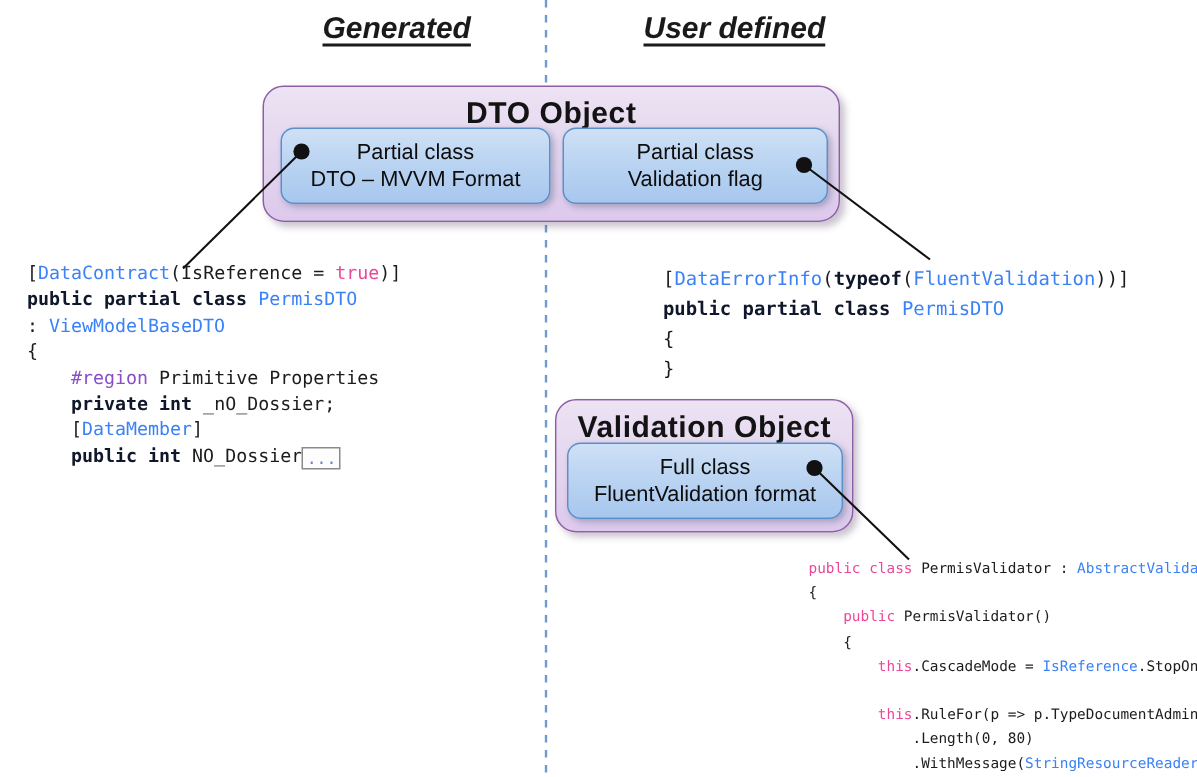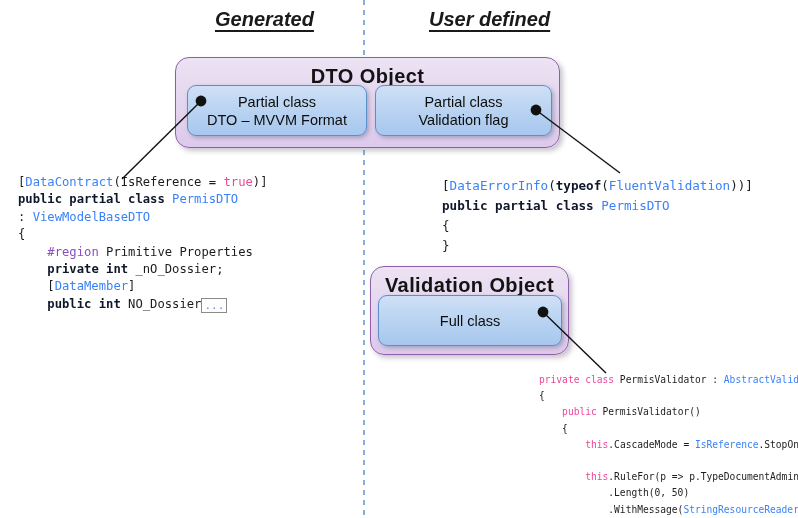--- a/index.html
+++ b/index.html
@@ -127,44 +127,45 @@
     <span>Partial class</span>
     <span>Validation flag</span>
   </div>
 
   <div class="group-box" style="left:358px;top:266px;width:197px;height:87px;">
     <div class="group-title" style="top:7px;">Validation Object</div>
   </div>
 
   <div class="item-box" style="left:366px;top:295px;width:182px;height:49px;">
     <span>Full class</span>
+    <span>FluentValidation format</span>
   </div>
 
   <div class="code" id="code-left"><span><span class="pl">[</span><span class="typ">DataContract</span><span class="pl">(IsReference = </span><span class="kw2">true</span><span class="pl">)]</span></span>
 <span><span class="kw">public partial class</span><span class="pl"> </span><span class="typ">PermisDTO</span></span>
 <span><span class="pl">: </span><span class="typ">ViewModelBaseDTO</span></span>
 <span><span class="pl">{</span></span>
 <span><span class="pl">    </span><span class="pp">#region</span><span class="pl"> Primitive Properties</span></span>
 <span><span class="pl">    </span><span class="kw">private int</span><span class="pl"> _nO_Dossier;</span></span>
 <span><span class="pl">    [</span><span class="typ">DataMember</span><span class="pl">]</span></span>
 <span><span class="pl">    </span><span class="kw">public int</span><span class="pl"> NO_Dossier</span><span class="collapse">...</span></span></div>
 
   <div class="code" id="code-right-top"><span><span class="pl">[</span><span class="typ">DataErrorInfo</span><span class="pl">(</span><span class="kw">typeof</span><span class="pl">(</span><span class="typ">FluentValidation</span><span class="pl">))]</span></span>
 <span><span class="kw">public partial class</span><span class="pl"> </span><span class="typ">PermisDTO</span></span>
 <span><span class="pl">{</span></span>
 <span><span class="pl">}</span></span></div>
 
-  <div class="code" id="code-bottom"><span><span class="kw2">private class</span><span class="pl"> PermisValidator : </span><span class="typ">AbstractValidator</span></span>
+  <div class="code" id="code-bottom"><span><span class="kw2">public class</span><span class="pl"> PermisValidator : </span><span class="typ">AbstractValidator</span></span>
 <span><span class="pl">{</span></span>
 <span><span class="pl">    </span><span class="kw2">public</span><span class="pl"> PermisValidator()</span></span>
 <span><span class="pl">    {</span></span>
 <span><span class="pl">        </span><span class="kw2">this</span><span class="pl">.CascadeMode = </span><span class="typ">IsReference</span><span class="pl">.StopOnFirstFailure;</span></span>
 <span><span class="pl"> </span></span>
 <span><span class="pl">        </span><span class="kw2">this</span><span class="pl">.RuleFor(p =&gt; p.TypeDocumentAdministration)</span></span>
-<span><span class="pl">            .Length(0, 50)</span></span>
+<span><span class="pl">            .Length(0, 80)</span></span>
 <span><span class="pl">            .WithMessage(</span><span class="typ">StringResourceReader</span><span class="pl">.GetString(</span></span></div>
 
   <svg id="vec" class="over" style="position:absolute;left:0;top:0;width:798px;height:518px;">
     <line x1="189" y1="101" x2="110" y2="179" stroke="#111" stroke-width="1.4"></line>
     <circle cx="189" cy="101" r="5.4" fill="#111"></circle>
 
     <line x1="524" y1="110" x2="608" y2="173" stroke="#111" stroke-width="1.4"></line>
     <circle cx="524" cy="110" r="5.4" fill="#111"></circle>
 
     <line x1="531" y1="312" x2="594" y2="373" stroke="#111" stroke-width="1.4"></line>

